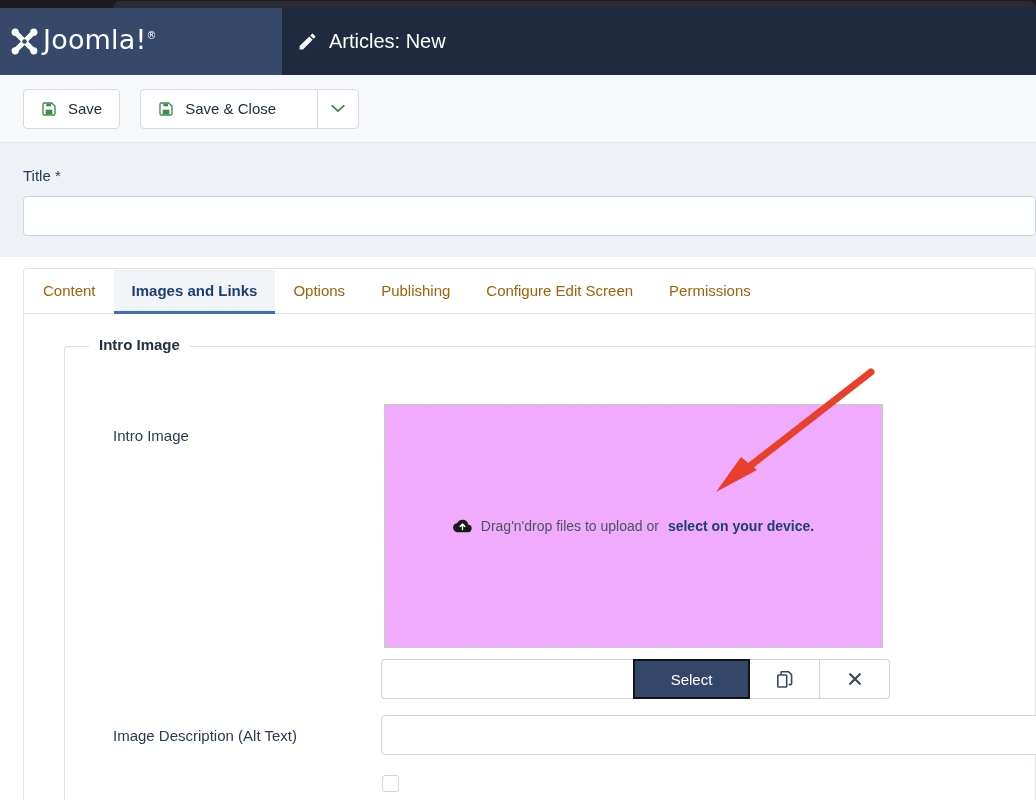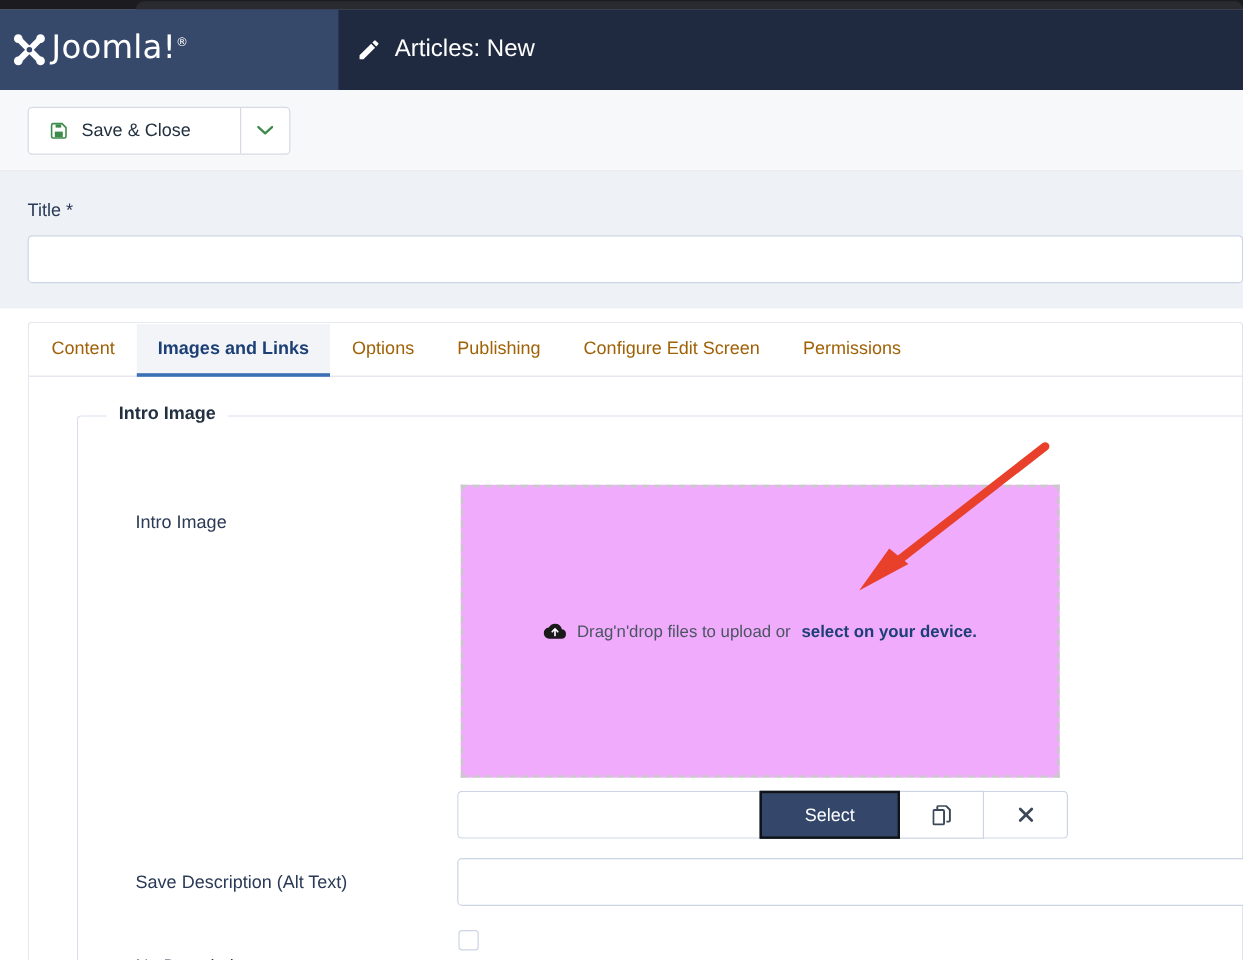--- a/index.html
+++ b/index.html
@@ -342,20 +342,28 @@
     </div>
     <div class="page-title-wrap">
       <svg class="pencil-icon" viewBox="0 0 24 24">
         <path d="M3 17.25V21h3.75L17.81 9.94l-3.75-3.75L3 17.25zM20.71 7.04a1 1 0 0 0 0-1.41l-2.34-2.34a1 1 0 0 0-1.41 0l-1.83 1.83 3.75 3.75 1.83-1.83z" fill="#ffffff"></path>
       </svg>
       <span class="page-title">Articles: New</span>
     </div>
   </div>
 
   <div class="toolbar">
+    <div class="btn">
+      <svg class="icon-save" viewBox="0 0 24 24">
+        <path d="M19 21H5a2 2 0 0 1-2-2V5a2 2 0 0 1 2-2h11l5 5v11a2 2 0 0 1-2 2z" fill="none" stroke="#3d8b4a" stroke-width="2"></path>
+        <rect x="7" y="13" width="10" height="7" fill="#3d8b4a"></rect>
+        <rect x="8" y="4" width="7" height="4" fill="#3d8b4a"></rect>
+      </svg>
+      <span>Save</span>
+    </div>
 
     <div class="btn-group">
       <div class="btn">
         <svg class="icon-save" viewBox="0 0 24 24">
           <path d="M19 21H5a2 2 0 0 1-2-2V5a2 2 0 0 1 2-2h11l5 5v11a2 2 0 0 1-2 2z" fill="none" stroke="#3d8b4a" stroke-width="2"></path>
           <rect x="7" y="13" width="10" height="7" fill="#3d8b4a"></rect>
           <rect x="8" y="4" width="7" height="4" fill="#3d8b4a"></rect>
         </svg>
         <span>Save &amp; Close</span>
       </div>
@@ -423,21 +431,21 @@
             <path d="M4.6 4.2 V1.6 a1 1 0 0 1 1-1 h7.2 l3.6 3.6 v10.1 a1 1 0 0 1-1 1 h-2.3" fill="none" stroke="#3c4857" stroke-width="1.8" stroke-linejoin="round"></path>
           </svg>
         </div>
         <div class="ig-icon-btn last">
           <svg class="clear-icon" viewBox="0 0 16 16">
             <path d="M2.5 2.5 L13.5 13.5 M13.5 2.5 L2.5 13.5" stroke="#3c4857" stroke-width="2.6" stroke-linecap="round"></path>
           </svg>
         </div>
       </div>
 
-      <span class="field-label" style="left:48px; top:380px;">Save Description (Alt Text)</span>
+      <span class="field-label" style="left:48px; top:380px;">Image Description (Alt Text)</span>
       <input class="alt-input" type="text" value="" style="">
 
       <span class="field-label" style="left:48px; top:450px;">No Description</span>
       <div class="no-desc-checkbox"></div>
     </div>
   </div>
 
   <svg class="annotation" viewBox="0 0 1036 800">
     <g>
       <line x1="871" y1="372" x2="741" y2="473" stroke="#e8402a" stroke-width="7" stroke-linecap="round"></line>

